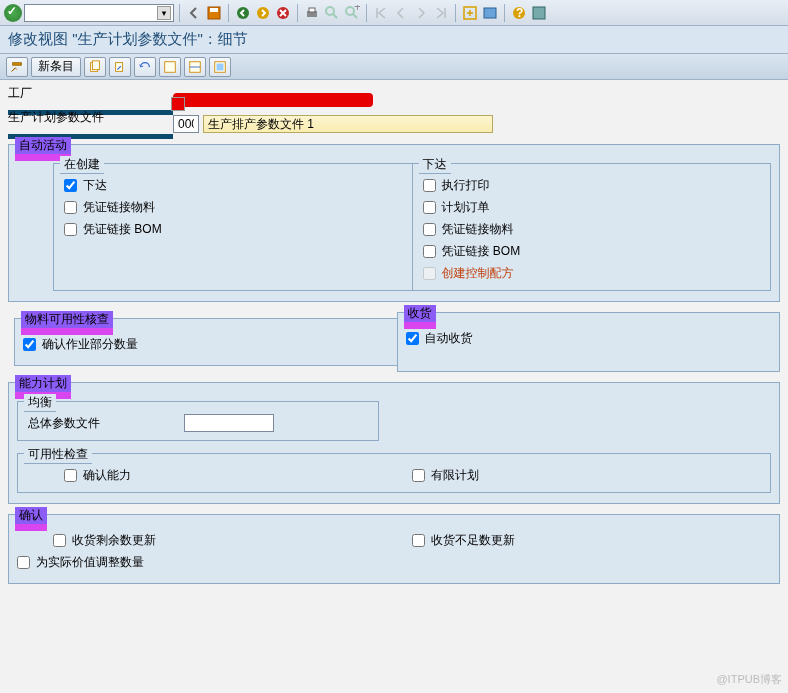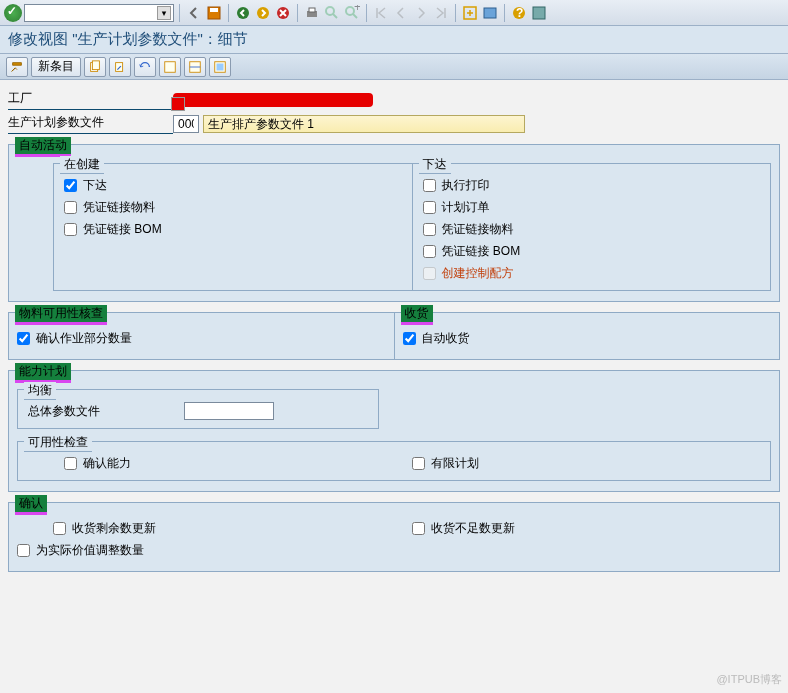--- a/index.html
+++ b/index.html
@@ -20,29 +20,29 @@
   
   
   .app-toolbar { background: linear-gradient(#dae5f0, #c5d4e3); border-bottom: 1px solid #9cb0c7; height: 26px; display: flex; align-items: center; padding: 0 6px; gap: 3px; }
   .app-btn { height: 20px; border: 1px solid #8a9bb0; background: linear-gradient(#f5f8fb, #dce5ef); display: inline-flex; align-items: center; padding: 0 6px; cursor: pointer; border-radius: 2px; font-family: Liberation Serif, serif; }
   .app-icon-btn { height: 20px; width: 22px; border: 1px solid #8a9bb0; background: linear-gradient(#f5f8fb, #dce5ef); display: inline-flex; align-items: center; justify-content: center; cursor: pointer; border-radius: 2px; }
   
   
   .content { padding: 10px 8px; }
   .field-row { display: flex; align-items: center; margin-bottom: 4px; height: 20px; }
   .field-label { width: 165px; }
-  .field-label.u { border-bottom: 1px solid #0c4a6e; padding-bottom: 2px; }
+  .field-label.u { border-bottom: 5px solid #0c4a6e; padding-bottom: 8px; }
   .redact { width: 200px; height: 14px; background: #e60000; border-radius: 4px; position: relative; }
   .redact::before { content:""; position:absolute; left:-2px; top:4px; width:12px; height:12px; background:#e60000; border:1px solid #999; }
   .small-input { width: 26px; height: 18px; background: #fff; border: 1px solid #7a8a9c; text-align: right; padding: 0 4px; }
-  .wide-input { width: 322px; height: 18px; background: linear-gradient(#fdf5d0, #f9edb0); border: 1px solid #b5a860; padding: 0 4px; }
+  .wide-input { width: 290px; height: 18px; background: linear-gradient(#fdf5d0, #f9edb0); border: 1px solid #b5a860; padding: 0 4px; }
   
   
   .groupbox { border: 1px solid #8faac5; background: #dae6f0; margin: 10px 0; padding: 14px 8px 10px 8px; position: relative; }
-  .groupbox > .legend { position: absolute; top: -8px; left: 6px; background: #15803d; padding: 0 4px; border-bottom: 3px solid #d946ef; }
+  .groupbox > .legend { position: absolute; top: -8px; left: 6px; background: #8b5cf6; padding: 0 4px; border-bottom: 7px solid #d946ef; }
   .subgroup { border: 1px solid #8faac5; background: #dae6f0; padding: 10px 10px 6px 10px; position: relative; margin-top: 4px; }
   .subgroup > .legend { position: absolute; top: -8px; left: 6px; background: #dae6f0; padding: 0 4px; border-bottom: 1px solid #8faac5; }
   .two-col { display: flex; gap: 0; margin-left: 36px; }
   .two-col > div { flex: 1; }
   
   .check-row { display: flex; align-items: center; height: 22px; gap: 6px; }
   .check-row input[type=checkbox] { width: 13px; height: 13px; }
   .check-row label { cursor: pointer; }
   .check-row.disabled label { color: #c2410c; }
   
@@ -256,21 +256,21 @@
           </div>
         <div class="check-row disabled">
             <input type="checkbox" disabled="" style="">
             <label>创建控制配方</label>
           </div>
       </div>
     </div>
   </div>
 
   <div style="display:flex; gap:0; margin:10px 0;">
-    <div class="groupbox" style="flex:1; margin:0; margin-right:-1px">
+    <div class="groupbox" style="flex:1; margin:6px; margin-right:-1px">
       <span class="legend">物料可用性核查</span>
       <div class="check-row">
           <input type="checkbox" checked="" style="">
           <label>确认作业部分数量</label>
         </div>
     </div>
     <div class="groupbox" style="flex:1; margin:0">
       <span class="legend">收货</span>
       <div class="check-row">
           <input type="checkbox" checked="" style="">

